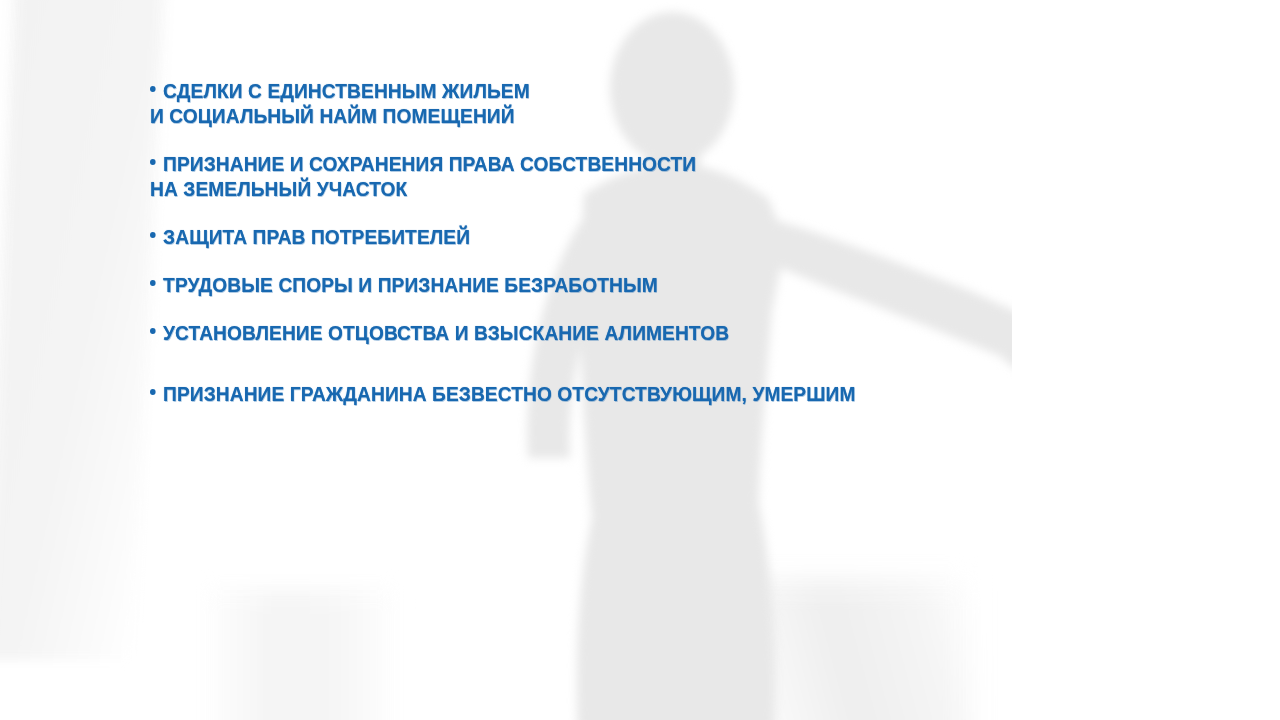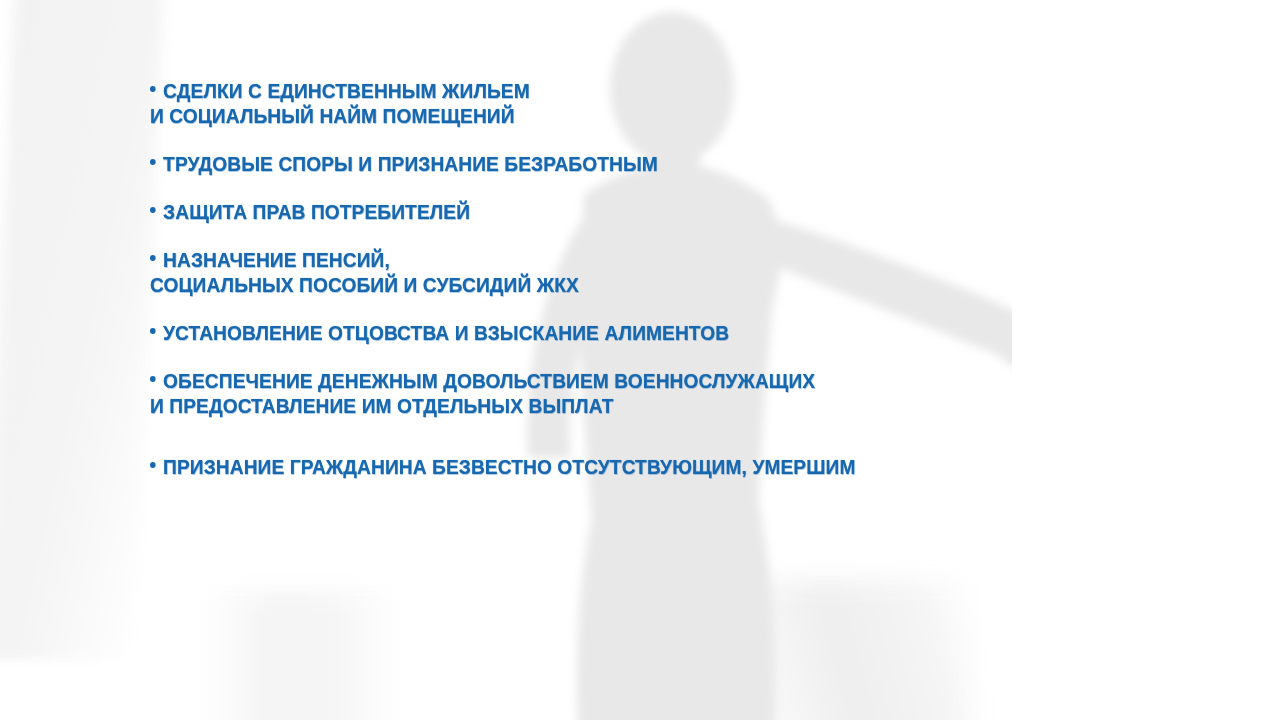--- a/index.html
+++ b/index.html
@@ -196,57 +196,50 @@
   <div class="content">
 
     <div class="bullet-block">
       <div class="bullet-line first-line">
         <span class="bullet-dot"></span>
         <span class="bullet-text">СДЕЛКИ С ЕДИНСТВЕННЫМ ЖИЛЬЕМ</span>
       </div>
       <div class="bullet-line">И СОЦИАЛЬНЫЙ НАЙМ ПОМЕЩЕНИЙ</div>
     </div>
 
+    <div class="bullet-block">
+      <div class="bullet-line first-line">
+        <span class="bullet-dot"></span>
+        <span class="bullet-text">ПРИЗНАНИЕ И СОХРАНЕНИЯ ПРАВА СОБСТВЕННОСТИ</span>
+      </div>
+      <div class="bullet-line">НА ЗЕМЕЛЬНЫЙ УЧАСТОК</div>
+    </div>
+
+    <div class="bullet-block">
+      <div class="bullet-line first-line">
+        <span class="bullet-dot"></span>
+        <span class="bullet-text">ЗАЩИТА ПРАВ ПОТРЕБИТЕЛЕЙ</span>
+      </div>
+    </div>
 
     <div class="bullet-block">
       <div class="bullet-line first-line">
         <span class="bullet-dot"></span>
         <span class="bullet-text">ТРУДОВЫЕ СПОРЫ И ПРИЗНАНИЕ БЕЗРАБОТНЫМ</span>
       </div>
     </div>
 
-    <div class="bullet-block">
-      <div class="bullet-line first-line">
-        <span class="bullet-dot"></span>
-        <span class="bullet-text">ЗАЩИТА ПРАВ ПОТРЕБИТЕЛЕЙ</span>
-      </div>
-    </div>
-
-    <div class="bullet-block">
-      <div class="bullet-line first-line">
-        <span class="bullet-dot"></span>
-        <span class="bullet-text">НАЗНАЧЕНИЕ ПЕНСИЙ,</span>
-      </div>
-      <div class="bullet-line">СОЦИАЛЬНЫХ ПОСОБИЙ И СУБСИДИЙ ЖКХ</div>
-    </div>
 
     <div class="bullet-block">
       <div class="bullet-line first-line">
         <span class="bullet-dot"></span>
         <span class="bullet-text">УСТАНОВЛЕНИЕ ОТЦОВСТВА И ВЗЫСКАНИЕ АЛИМЕНТОВ</span>
       </div>
     </div>
 
-    <div class="bullet-block">
-      <div class="bullet-line first-line">
-        <span class="bullet-dot"></span>
-        <span class="bullet-text">ОБЕСПЕЧЕНИЕ ДЕНЕЖНЫМ ДОВОЛЬСТВИЕМ ВОЕННОСЛУЖАЩИХ</span>
-      </div>
-      <div class="bullet-line">И ПРЕДОСТАВЛЕНИЕ ИМ ОТДЕЛЬНЫХ ВЫПЛАТ</div>
-    </div>
 
 
     <div class="bullet-block">
       <div class="bullet-line first-line">
         <span class="bullet-dot"></span>
         <span class="bullet-text">ПРИЗНАНИЕ ГРАЖДАНИНА БЕЗВЕСТНО ОТСУТСТВУЮЩИМ, УМЕРШИМ</span>
       </div>
     </div>
 
   </div>

